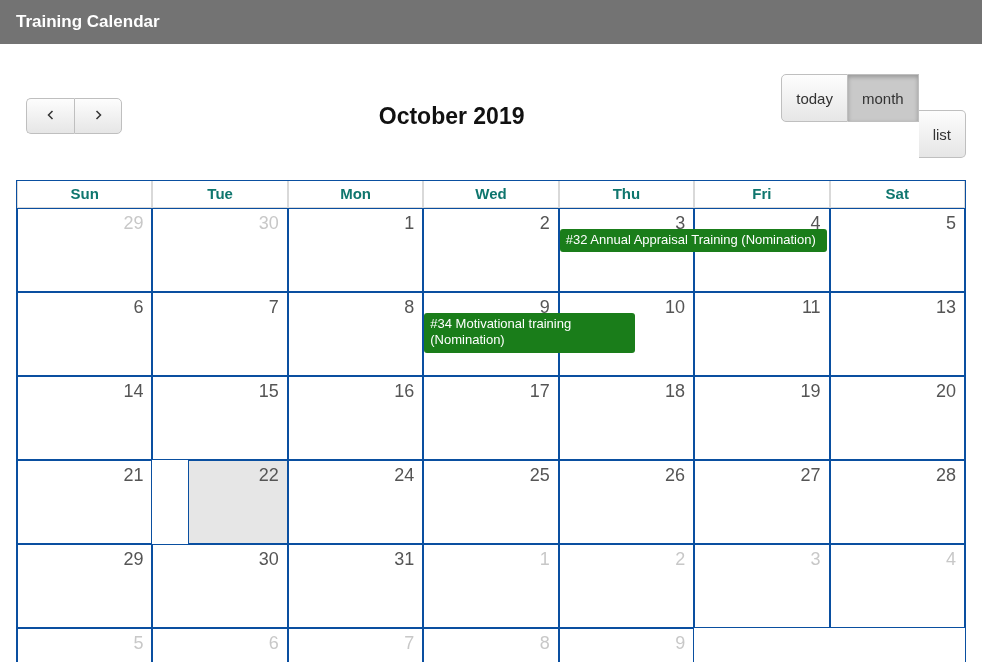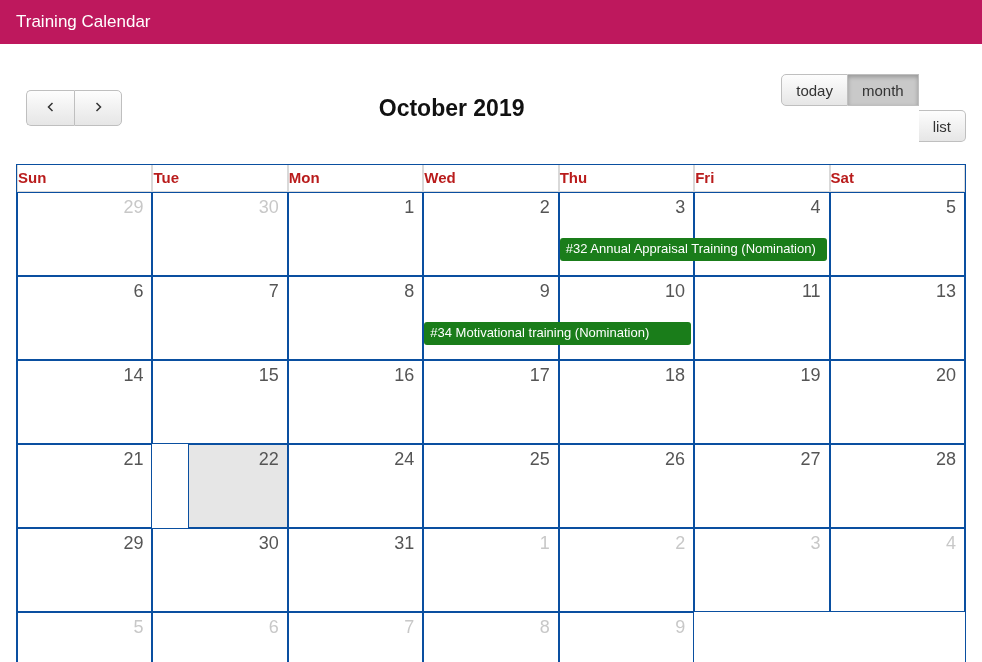--- a/index.html
+++ b/index.html
@@ -3,23 +3,23 @@
 <meta charset="utf-8">
 <style>
   * { box-sizing: border-box; }
   body {
     margin: 0;
     font-family: "Segoe UI", Arial, sans-serif;
     background: #fff;
     width: 982px;
   }
   .header-bar {
-    background: #be185d;
+    background: #737373;
     color: #fff;
-    font-weight: 400;
+    font-weight: 700;
     font-size: 17px;
     padding: 12px 16px;
   }
   .toolbar {
     display: flex;
     align-items: center;
     justify-content: flex-end;
     padding: 30px 16px 22px 26px;
   }
   .nav-group {
@@ -43,21 +43,21 @@
     font-size: 23px;
     font-weight: 700;
     color: #111;
     flex: 1;
     text-align: center;
   }
   .view-group {
     display: inline-flex;
   }
   .view-btn {
-    height: 32px;
+    height: 48px;
     padding: 0 14px;
     background: linear-gradient(#fdfdfd,#e6e6e6);
     border: 1px solid #bfbfbf;
     font-size: 15px;
     color: #333;
     display: flex;
     align-items: center;
     cursor: pointer;
   }
   .view-btn + .view-btn { border-left: none; }
@@ -71,24 +71,25 @@
     margin: 0 16px 16px 16px;
     border: 1px solid #0a4fa0;
   }
   .cal-head {
     display: grid;
     grid-template-columns: repeat(7, 1fr);
   }
   .cal-head-cell {
     border: 1px solid #d9d9d9;
     border-top: none;
+    text-align: center;
     font-weight: 700;
     font-size: 15px;
     padding: 4px 0 5px;
-    color: #b91c1c;
+    color: #0f766e;
     background: #fff;
   }
   .cal-body {
     display: grid;
     grid-template-columns: repeat(7, 1fr);
     grid-auto-rows: 1fr;
   }
   .cell {
     border: 1px solid #0a4fa0;
     min-height: 70px;
@@ -101,21 +102,21 @@
     position: absolute;
     top: 4px;
     right: 8px;
     font-size: 18px;
     color: #555;
   }
   .daynum.other { color: #c8c8c8; }
   .row-tall { min-height: 84px; }
   .event {
     position: absolute;
-    top: 45px;
+    top: 20px;
     left: 0;
     background: #1a7d1a;
     color: #fff;
     font-size: 13px;
     line-height: 1.25;
     padding: 3px 6px 4px 6px;
     border-radius: 3px;
     cursor: pointer;
     z-index: 5;
   }
@@ -191,21 +192,21 @@
         <div class="daynum">6</div>
       </div>
       <div class="cell row-tall">
         <div class="daynum">7</div>
       </div>
       <div class="cell row-tall">
         <div class="daynum">8</div>
       </div>
       <div class="cell row-tall">
         <div class="daynum">9</div>
-        <div class="event" style="width: 267px;">#34 Motivational training (Nomination)</div>
+        <div class="event" style="width: 211px;">#34 Motivational training (Nomination)</div>
       </div>
       <div class="cell row-tall">
         <div class="daynum">10</div>
       </div>
       <div class="cell row-tall">
         <div class="daynum">11</div>
       </div>
       <div class="cell">
         <div class="daynum">13</div>
       </div>

